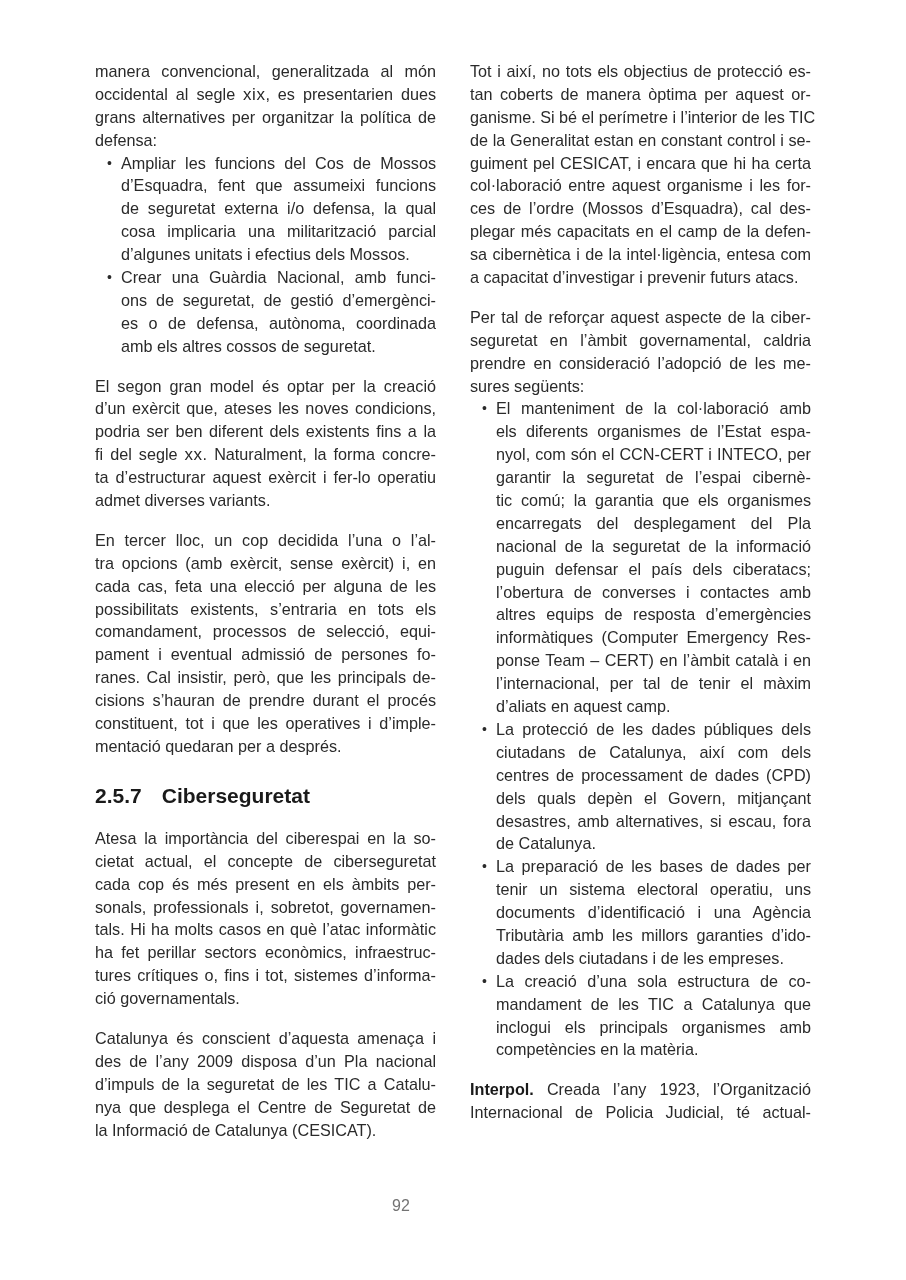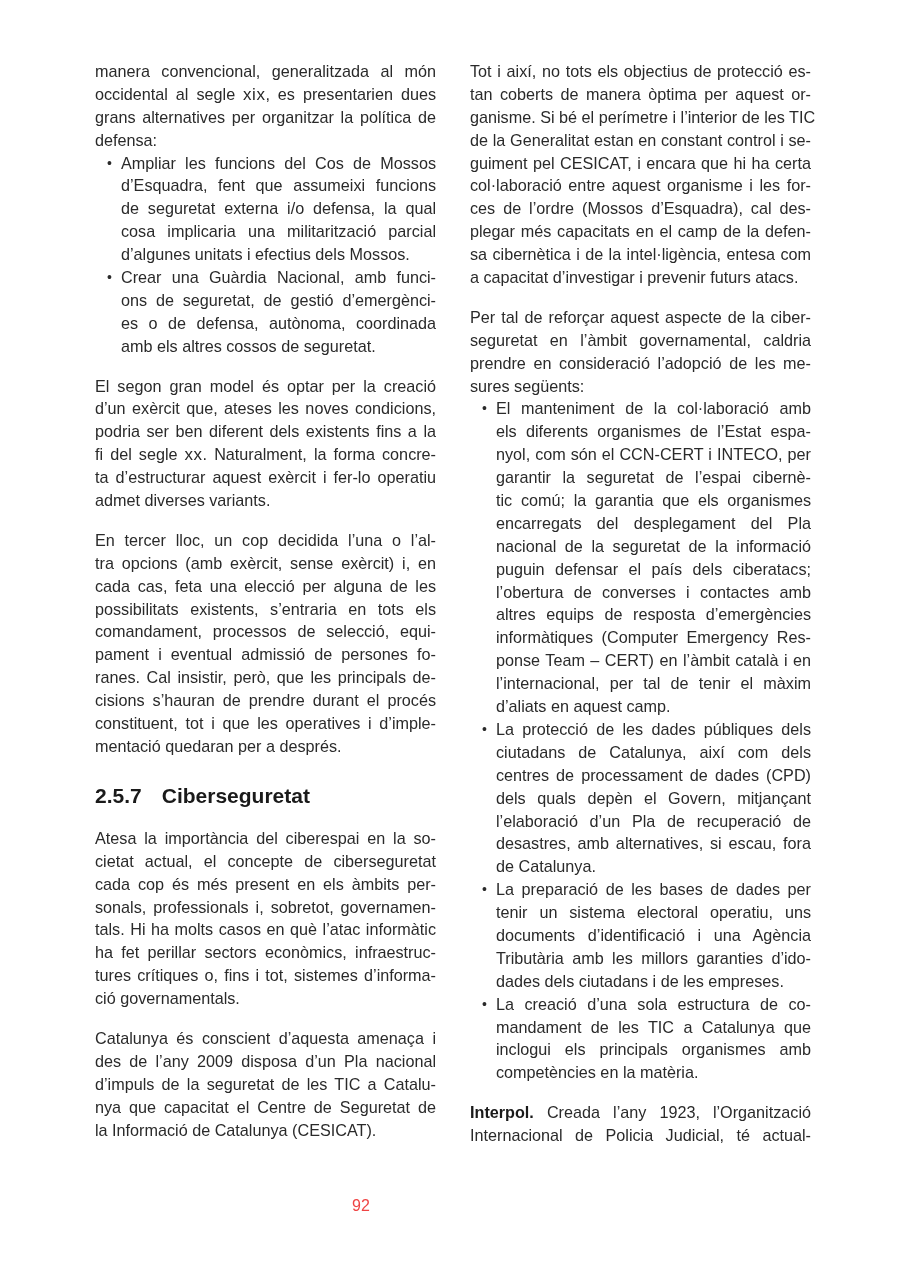--- a/index.html
+++ b/index.html
@@ -63,21 +63,22 @@
     .heading .num { margin-right: 20px; }
     .bold-lead { font-weight: bold; color: #1a1a1a; }
     .smallcaps { font-size: 17px; letter-spacing: 0.5px; }
     .page-number {
       position: absolute;
       top: 1197px;
       left: 0;
       width: 722px;
       text-align: center;
       font-size: 16px;
-      color: #ef4444;
+      color: #737373;
+      padding-left: 40px;
     }
   </style>
 </head>
 <body>
 
 <div class="column col-left">
 
   <div class="para">
     <span class="line">manera convencional, generalitzada al món</span>
     <span class="line"><span>occidental al segle </span><span class="smallcaps">xix</span><span>, es presentarien dues</span></span>
@@ -146,21 +147,21 @@
     <span class="line">tures crítiques o, fins i tot, sistemes d’informa-</span>
     <span class="line last">ció governamentals.</span>
   </div>
 
   <div class="gap"></div>
 
   <div class="para">
     <span class="line">Catalunya és conscient d’aquesta amenaça i</span>
     <span class="line">des de l’any 2009 disposa d’un Pla nacional</span>
     <span class="line">d’impuls de la seguretat de les TIC a Catalu-</span>
-    <span class="line">nya que capacitat el Centre de Seguretat de</span>
+    <span class="line">nya que desplega el Centre de Seguretat de</span>
     <span class="line last">la Informació de Catalunya (CESICAT).</span>
   </div>
 
 </div>
 
 <div class="column col-right">
 
   <div class="para">
     <span class="line">Tot i així, no tots els objectius de protecció es-</span>
     <span class="line">tan coberts de manera òptima per aquest or-</span>
@@ -200,21 +201,20 @@
     <span class="line">l’internacional, per tal de tenir el màxim</span>
     <span class="line last">d’aliats en aquest camp.</span>
   </div>
 
   <div class="para bullet-item">
     <span class="dot">•</span>
     <span class="line">La protecció de les dades públiques dels</span>
     <span class="line">ciutadans de Catalunya, així com dels</span>
     <span class="line">centres de processament de dades (CPD)</span>
     <span class="line">dels quals depèn el Govern, mitjançant</span>
-    <span class="line">l’elaboració d’un Pla de recuperació de</span>
     <span class="line">desastres, amb alternatives, si escau, fora</span>
     <span class="line last">de Catalunya.</span>
   </div>
 
   <div class="para bullet-item">
     <span class="dot">•</span>
     <span class="line">La preparació de les bases de dades per</span>
     <span class="line">tenir un sistema electoral operatiu, uns</span>
     <span class="line">documents d’identificació i una Agència</span>
     <span class="line">Tributària amb les millors garanties d’ido-</span>

